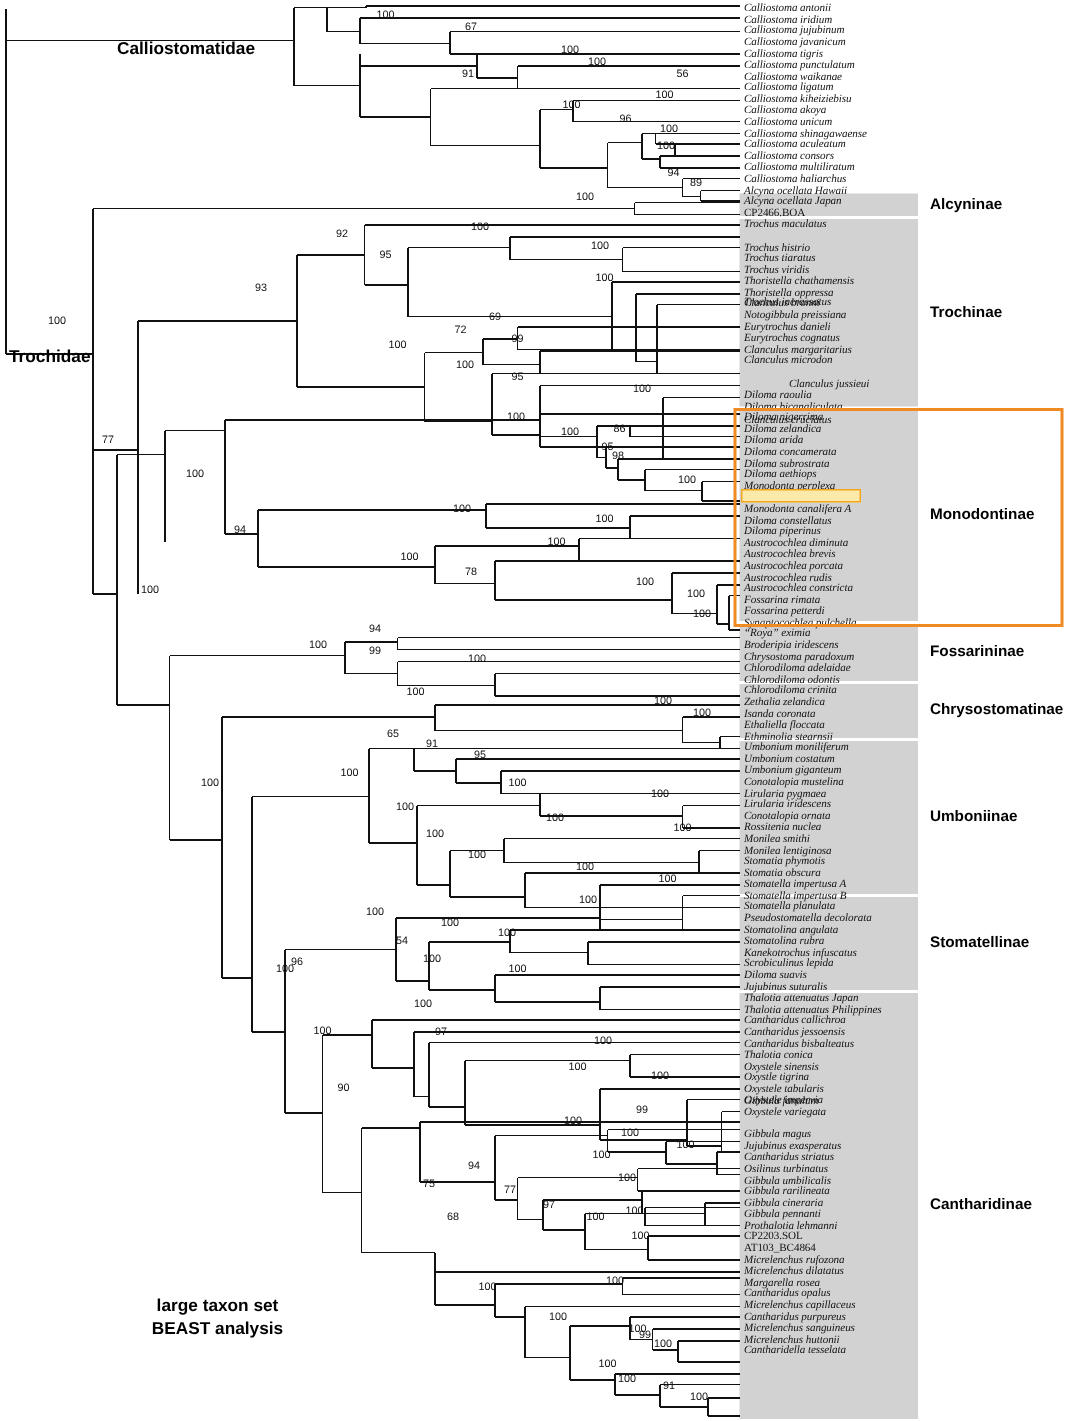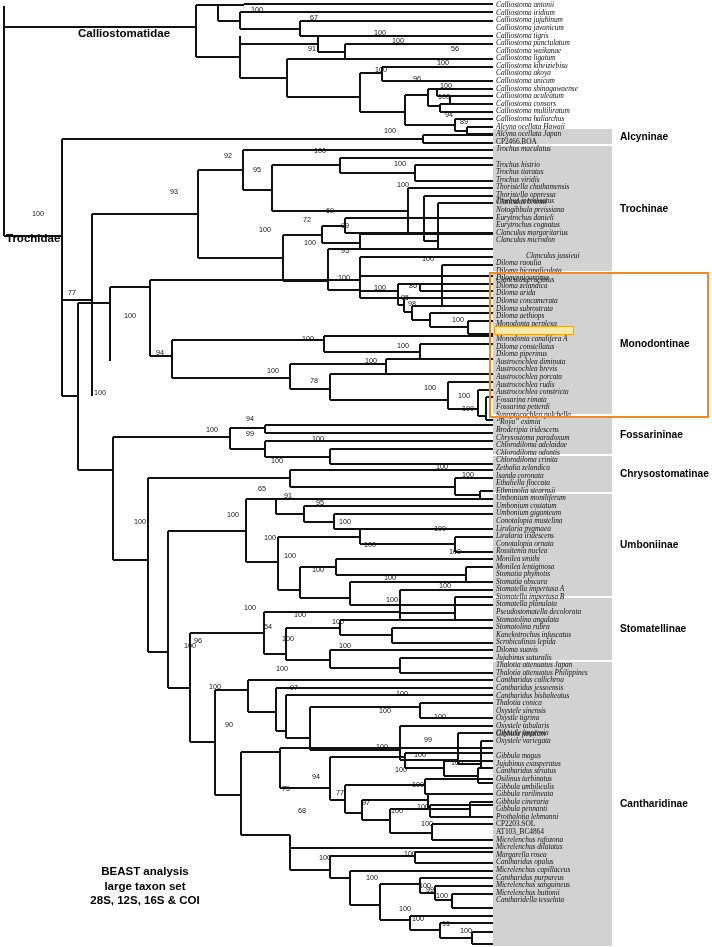--- a/index.html
+++ b/index.html
@@ -742,18 +742,17 @@
       <div class="subfam-label" style="left: 620px; top: 202.5px;">Trochinae</div>
       <div class="subfam-label" style="left: 620px; top: 338px;">Monodontinae</div>
       <div class="subfam-label" style="left: 620px; top: 429px;">Fossarininae</div>
       <div class="subfam-label" style="left: 620px; top: 468px;">Chrysostomatinae</div>
       <div class="subfam-label" style="left: 620px; top: 539px;">Umboniinae</div>
       <div class="subfam-label" style="left: 620px; top: 623px;">Stomatellinae</div>
       <div class="subfam-label" style="left: 620px; top: 798px;">Cantharidinae</div>
     </div>
 
   <div id="caption" style="left:20px;top:864px;width:250px;">
+      <div>large taxon set</div>
       <div>BEAST analysis</div>
-      <div>large taxon set</div>
-      <div>28S, 12S, 16S &amp; COI</div>
     </div>
 
 </div>
 
 </body></html>

